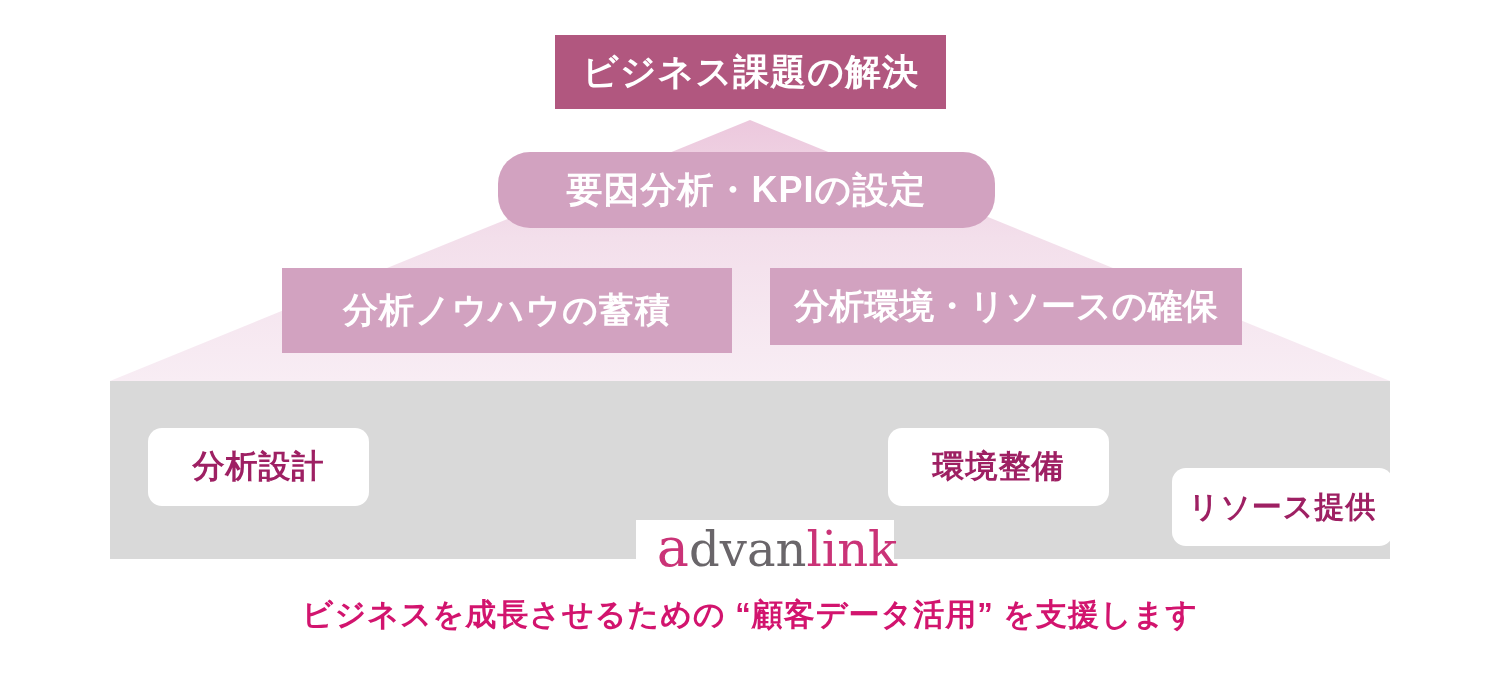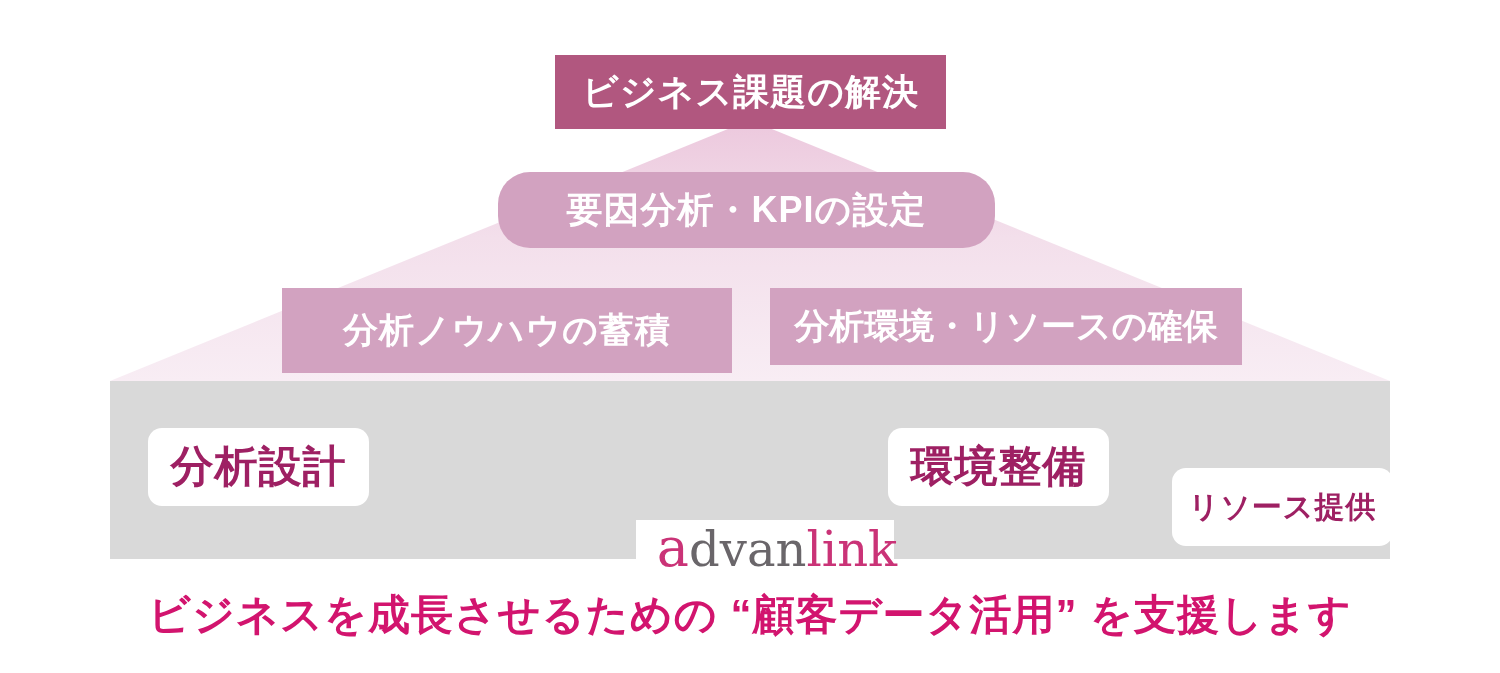--- a/index.html
+++ b/index.html
@@ -30,21 +30,20 @@
   .lvl-box {
     position: absolute;
     color: #ffffff;
     font-weight: bold;
     font-size: 36px;
     text-align: left;
     display: flex;
     align-items: center;
     justify-content: center;
     letter-spacing: 1px;
-    margin-top: 20px;
   }
   .lvl1 {
     left: 555px; top: 35px; width: 391px; height: 74px;
     background: #b1577f;
   }
   .lvl2 {
     left: 498px; top: 152px; width: 497px; height: 76px;
     background: #d2a2c0;
     border-radius: 32px;
   }
@@ -68,21 +67,21 @@
   }
   .card {
     position: absolute;
     top: 47px;
     width: 221px;
     height: 78px;
     background: #ffffff;
     border-radius: 14px;
     color: #9e2063;
     font-weight: bold;
-    font-size: 43px;
+    font-size: 32px;
     display: flex;
     align-items: center;
     justify-content: center;
     letter-spacing: 1px;
   }
   .card.c1 { left: 38px; }
   .card.c2 { left: 287px; }
   .card.c3 { left: 532px; }
   .card.c4 { left: 778px; }
   .card.c5 { left: 1062px; font-size: 30px; margin-top: 40px; }
@@ -106,21 +105,21 @@
   .logo-accent { color: #ca3377; }
   .logo-a { font-size: 54px; }
   .logo-gray { color: #6a666a; }
 
   
   .tagline {
     position: absolute;
     left: 0; right: 0;
     top: 590px;
     text-align: center;
-    font-size: 42px;
+    font-size: 31px;
     line-height: 50px;
     font-weight: bold;
     color: #d2146e;
     letter-spacing: 1px;
   }
 </style>
 </head>
 <body>
 
 <div class="stage">

